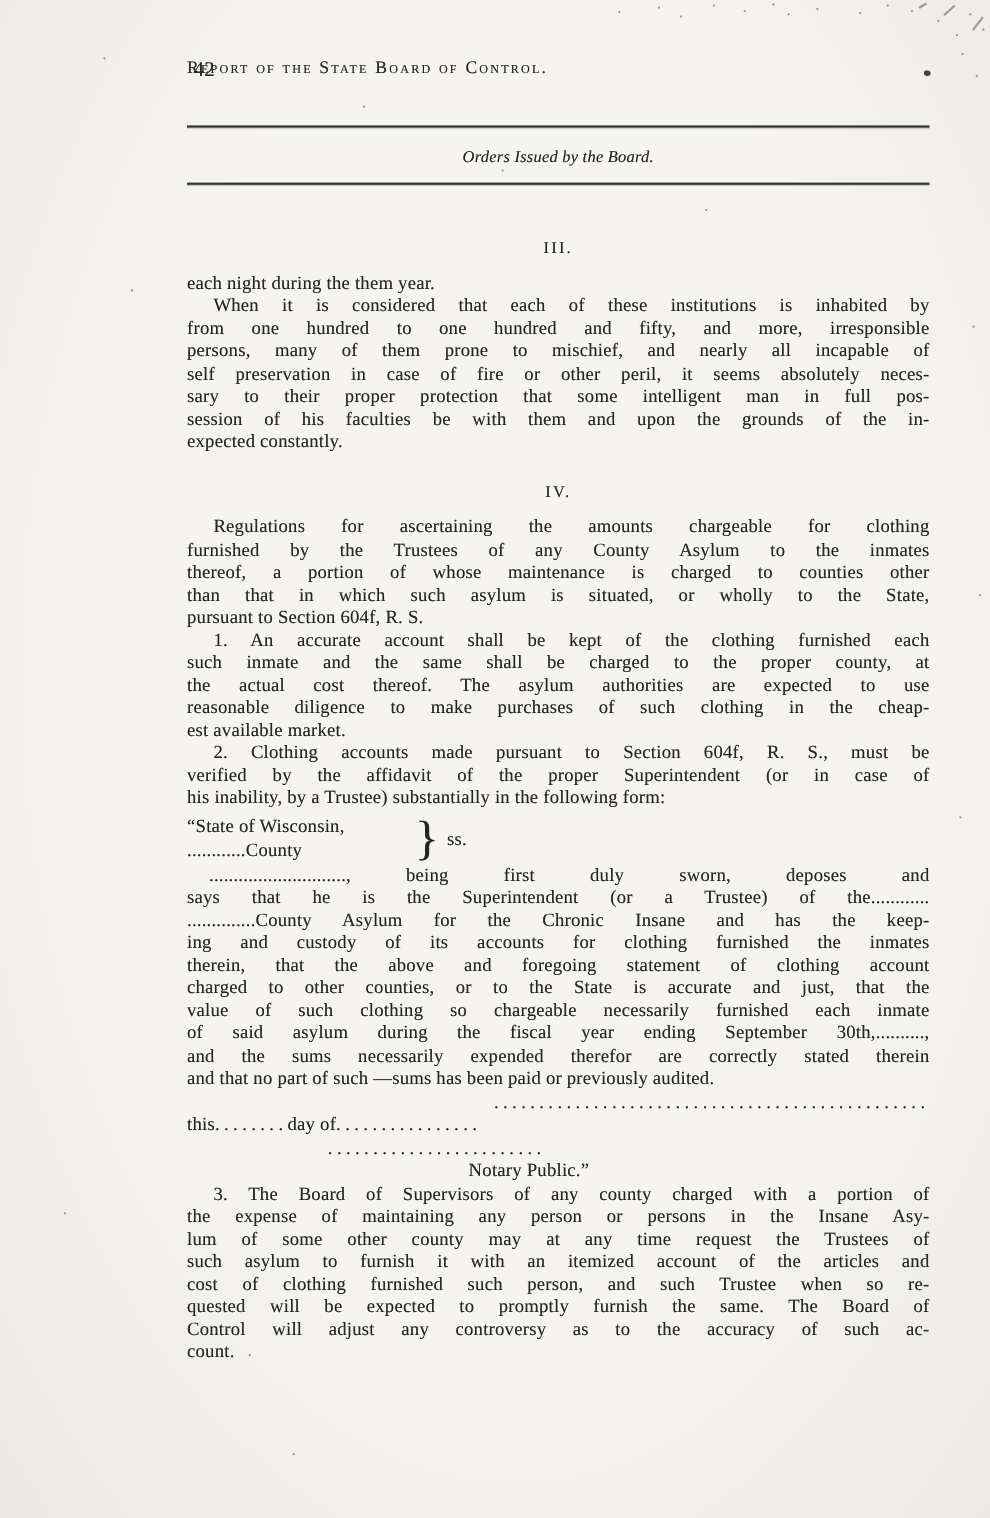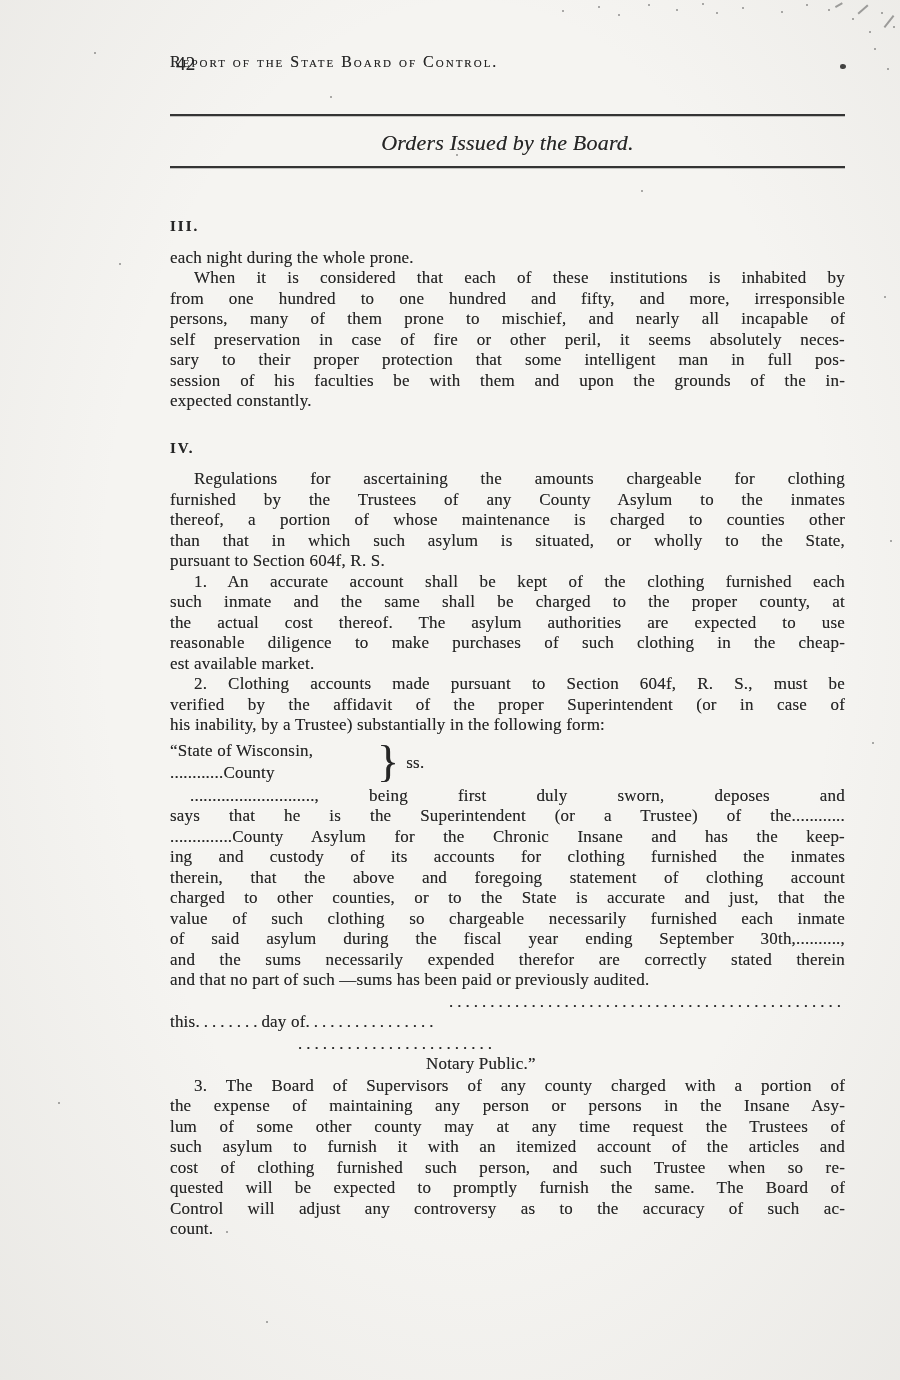--- a/index.html
+++ b/index.html
@@ -31,28 +31,29 @@
     font-variant: small-caps;
     font-size: 16px;
     letter-spacing: 2px;
   }
   .rule { height: 2px; background: #343434; box-shadow: 0 1px 0 rgba(40,40,40,0.25); }
   .rule-top { margin-top: 36px; }
   .doc-title {
     margin-top: 12px;
     text-align: center;
     font-style: italic;
-    font-size: 22px;
+    font-size: 15px;
     line-height: 30px;
   }
   .rule-bottom { margin-top: 8px; }
   .section-heading {
     margin-top: 48px;
+    text-align: center;
     font-size: 15px;
-    font-weight: bold;
+    font-weight: normal;
     letter-spacing: 2px;
   }
   .section-heading.iv { margin-top: 26px; }
   .para { margin-top: 0; }
   .para.first { margin-top: 11px; }
   .plines {
     display: block;
     white-space: pre-line;
     text-align: justify;
     text-align-last: justify;
@@ -122,21 +123,21 @@
       <div class="running-title">Report of the State Board of Control.</div>
     </div>
 
     <div class="rule rule-top"></div>
     <div class="doc-title">Orders Issued by the Board.</div>
     <div class="rule rule-bottom"></div>
 
     <div class="section-heading">III.</div>
 
     <div class="para first">
-      <span class="plast">each night during the whole prone.</span>
+      <span class="plast">each night during the them year.</span>
     </div>
     <div class="para">
       <span class="plines">When it is considered that each of these institutions is inhabited by
 from one hundred to one hundred and fifty, and more, irresponsible
 persons, many of them prone to mischief, and nearly all incapable of
 self preservation in case of fire or other peril, it seems absolutely neces-
 sary to their proper protection that some intelligent man in full pos-
 session of his faculties be with them and upon the grounds of the in-</span>
       <span class="plast">expected constantly.</span>
     </div>

